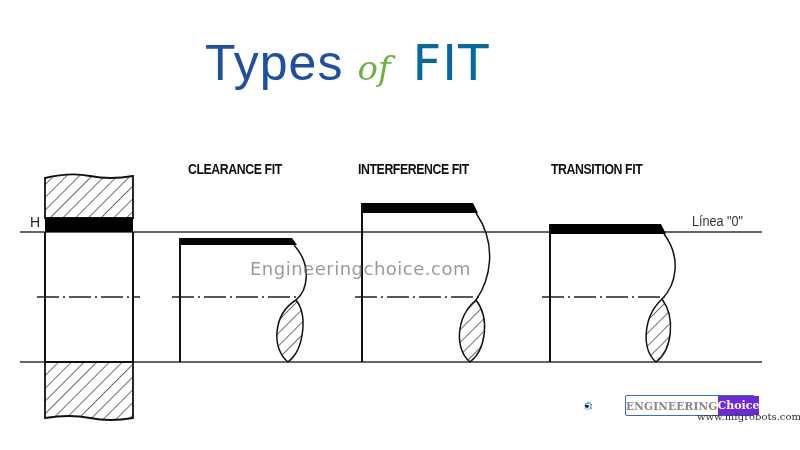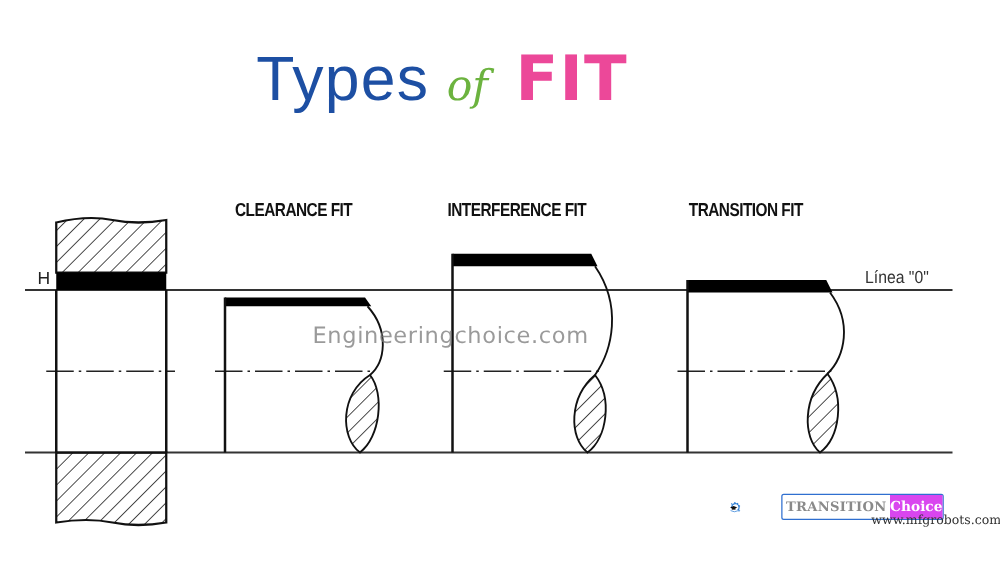--- a/index.html
+++ b/index.html
@@ -1,29 +1,29 @@
 <!DOCTYPE html>
 <html><head>
 <meta charset="utf-8">
 <style>
   html, body { margin: 0; padding: 0; background: #ffffff; }
   body { width: 800px; height: 450px; position: relative; overflow: hidden; font-family: "Liberation Sans", sans-serif; }
   .title { position: absolute; top: 34px; left: 205px; height: 70px; display: flex; align-items: baseline; white-space: nowrap; }
   .title .t1 { font-family: Liberation Sans, sans-serif; font-size: 50px; color: #1d4fa3; font-weight: normal; letter-spacing: 1px; }
   .title .t2 { font-family: "DejaVu Serif", serif; font-style: italic; font-size: 34px; color: #6cb33f; margin: 0 22px 0 14px; }
-  .title .t3 { font-family: "DejaVu Sans", sans-serif; font-weight: bold; font-size: 50px; color: #ec4899; letter-spacing: 1px; }
+  .title .t3 { font-family: "DejaVu Sans", sans-serif; font-weight: normal; font-size: 50px; color: #0369a1; letter-spacing: 1px; }
   .label { position: absolute; font-family: "Liberation Sans", sans-serif; font-weight: bold; font-size: 15px; color: #111; transform: scaleX(0.82); transform-origin: left center; letter-spacing: -0.5px; white-space: nowrap; }
   .linea { position: absolute; left: 692px; top: 213px; font-size: 14px; color: #333; font-family: "Liberation Sans", sans-serif; transform: scaleX(0.9); transform-origin: left center; }
   .hlabel { position: absolute; left: 30px; top: 214px; font-size: 14px; color: #222; font-family: "Liberation Sans", sans-serif; }
   .watermark { position: absolute; left: 250px; top: 258px; font-family: "DejaVu Sans", sans-serif; font-size: 18px; color: rgba(120,120,120,0.75); letter-spacing: 0.5px; white-space: nowrap; }
   svg.drawing { position: absolute; left: 0; top: 0; }
   .logo { position: absolute; left: 583px; top: 386px; width: 180px; height: 40px; }
   .badge { position: absolute; left: 625px; top: 395px; width: 130px; height: 21px; border: 1.5px solid #2f6fd0; border-radius: 2px; display: flex; background: #fff; box-sizing: border-box; }
   .badge .b1 { flex: 0 0 86px; font-family: "DejaVu Serif", serif; font-weight: bold; font-size: 10.5px; color: #8a8a8a; display: flex; align-items: center; justify-content: center; letter-spacing: 0.2px; }
-  .badge .b2 { flex: 1; background: #d946ef; color: #fff; font-family: "DejaVu Serif", serif; font-weight: bold; font-size: 11px; display: flex; align-items: center; justify-content: center; }
+  .badge .b2 { flex: 1; background: #6d28d9; color: #fff; font-family: "DejaVu Serif", serif; font-weight: bold; font-size: 11px; display: flex; align-items: center; justify-content: center; }
   .source { position: absolute; left: 697px; top: 411px; font-family: "DejaVu Serif", serif; font-size: 10px; color: #333; white-space: nowrap; }
 </style>
 </head>
 <body>
 
 <div class="title">
   <span class="t1">Types</span>
   <span class="t2">of</span>
   <span class="t3">FIT</span>
 </div>
@@ -91,17 +91,17 @@
     <rect x="27" y="5" width="4" height="5" transform="rotate(40 29 7)"></rect>
     <rect x="32" y="13" width="5" height="4"></rect>
     <rect x="8" y="6" width="4" height="5" transform="rotate(-40 10 8)"></rect>
   </g>
   <path d="M6 30 Q 18 38 32 30 L 30 26 L 36 29 L 33 34" fill="none" stroke="#2f7fd6" stroke-width="2.5"></path>
   <polygon points="4,20 16,15 28,20 16,25" fill="#111"></polygon>
   <rect x="10" y="22" width="12" height="5" fill="#111"></rect>
 </svg>
 
 <div class="badge">
-  <span class="b1">TRANSITION</span>
+  <span class="b1">ENGINEERING</span>
   <span class="b2">Choice</span>
 </div>
 
 <div class="source">www.mfgrobots.com</div>
 
 </body></html>

